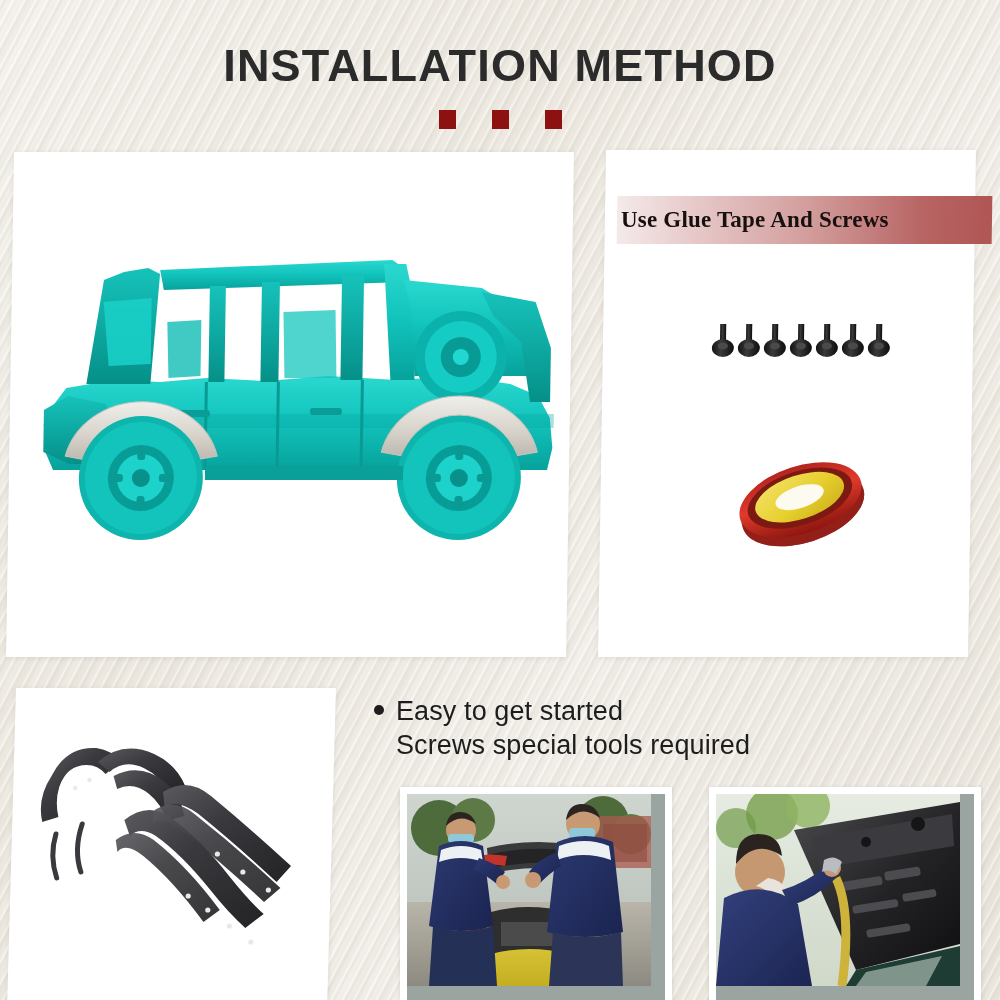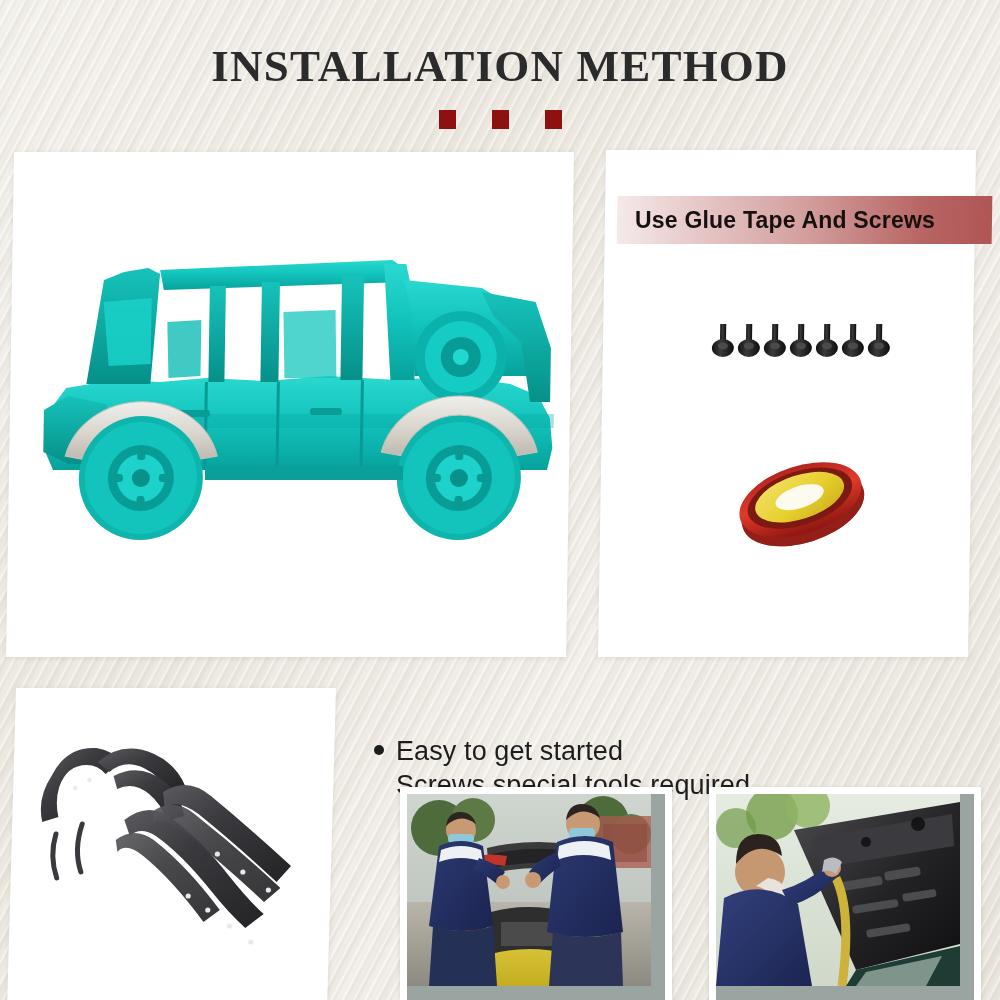--- a/index.html
+++ b/index.html
@@ -22,21 +22,21 @@
       repeating-linear-gradient(118deg,
         rgba(170,162,148,0.10) 0px,
         rgba(255,255,255,0.0) 13px,
         rgba(176,168,154,0.09) 26px),
       linear-gradient(125deg,#f7f5f1 0%,#eeeae2 35%,#f4f1ec 62%,#e9e5dc 100%);
   }
   
   .title{
     position:absolute;left:0;top:40px;width:1000px;text-align:center;
     font-size:45px;font-weight:bold;letter-spacing:1.2px;color:#2b2b2b;
-    font-family:Liberation Serif, serif;
+    font-family:Liberation Sans, sans-serif;
   }
   .dots{position:absolute;left:0;top:110px;width:1000px;text-align:center;font-size:0;}
   .dot{display:inline-block;width:17px;height:19px;background:#8e1111;margin:0 18px;}
   
   .card{position:absolute;background:#ffffff;box-shadow:0 1px 5px rgba(90,85,75,.13);}
   
   #card-render{
     left:14px;top:152px;width:560px;height:505px;
     transform:skewX(-0.9deg);transform-origin:top left;
   }
@@ -57,26 +57,26 @@
     background:linear-gradient(90deg,
       rgba(244,233,233,0.96) 0%,
       rgba(232,203,203,0.97) 18%,
       rgba(210,157,156,0.98) 50%,
       rgba(183,100,99,1) 82%,
       rgba(176,86,85,1) 100%);
     transform:skewX(-0.9deg);
     display:flex;align-items:center;
   }
   #glue-banner span{
-    margin-left:18px;font-size:23px;font-weight:bold;color:#16100f;
+    margin-left:4px;font-size:23px;font-weight:bold;color:#16100f;
     letter-spacing:.2px;transform:skewX(0.9deg);
-    font-family:Liberation Sans, sans-serif;
-  }
-  
-  #bullets{position:absolute;left:374px;top:694px;width:470px;color:#1d1d1d;margin-top:40px;}
+    font-family:Liberation Serif, serif;
+  }
+  
+  #bullets{position:absolute;left:374px;top:694px;width:470px;color:#1d1d1d;}
   #bullets .line{font-size:27px;line-height:34px;letter-spacing:.1px;}
   #bullets .bullet{display:inline-block;width:10px;height:10px;border-radius:50%;
     background:#1d1d1d;margin:0 12px 5px 0;vertical-align:middle;}
   #bullets .l2{padding-left:22px;}
   
   .photo{position:absolute;background:#fff;padding:7px;box-shadow:0 1px 4px rgba(80,75,65,.18);overflow:hidden;}
   #photo-left{left:400px;top:787px;width:258px;height:206px;}
   #photo-right{left:709px;top:787px;width:258px;height:206px;}
   .photo .frame{position:relative;width:100%;height:100%;overflow:hidden;background:#9aa4a0;}
   svg{display:block;}

